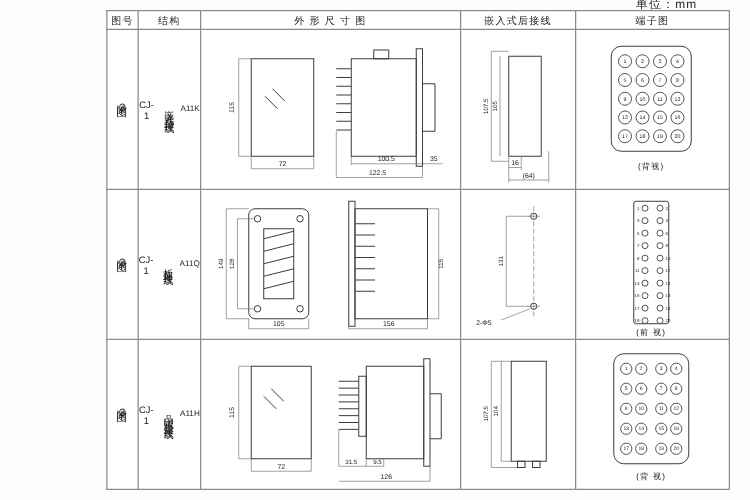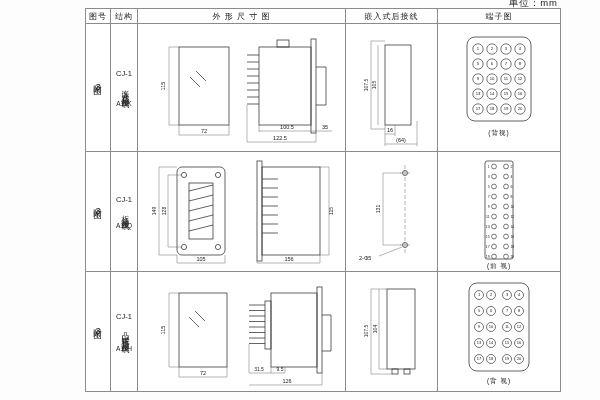--- a/index.html
+++ b/index.html
@@ -12,21 +12,21 @@
   table.spec{position:absolute;left:85px;top:8px;border-collapse:collapse;table-layout:fixed}
   .spec th,.spec td{
     border:1px solid #8b8b8b;padding:0;text-align:center;vertical-align:middle;
     font-weight:normal;background:#fff;
   }
   .spec th{font-size:8px;height:14px;letter-spacing:1px}
   .vtext{
     writing-mode:vertical-rl;text-orientation:upright;
     font-size:8.5px;letter-spacing:2px;display:inline-block;
   }
-  .struct{display:flex;flex-direction:column;align-items:center;justify-content:center;gap:5px}
+  .struct{display:flex;flex-direction:row;align-items:center;justify-content:center;gap:5px}
   .model{font-size:7.5px}
   .sname{writing-mode:vertical-rl;text-orientation:upright;font-size:8px;letter-spacing:2px}
   .code{font-size:6.5px}
   svg.diag{display:block;margin:0 auto}
   .diag .ln{stroke:#3c3c3c;stroke-width:0.8;fill:none}
   .diag .dim{stroke:#6a6a6a;stroke-width:0.5;fill:none}
   .diag .cl{stroke:#6a6a6a;stroke-width:0.5;fill:none;stroke-dasharray:4 2}
   .diag text{font-size:5.5px;fill:#222;stroke:none}
   .diag .fs5{font-size:5px}
   .diag .term-label{font-size:6.5px;letter-spacing:1px}

